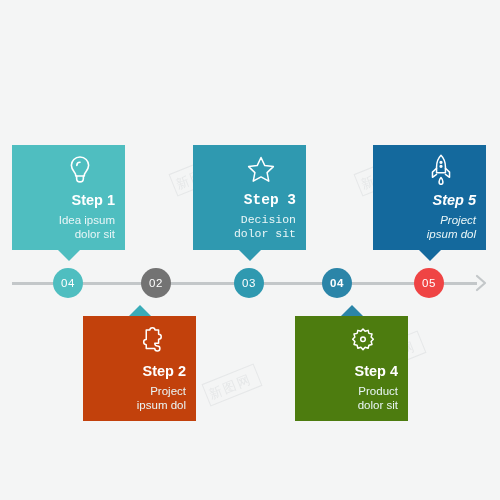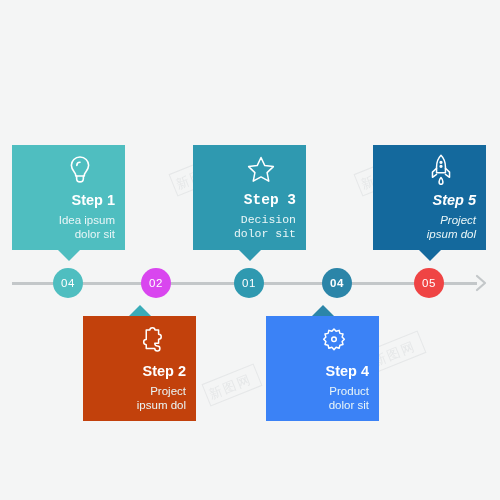--- a/index.html
+++ b/index.html
@@ -180,36 +180,36 @@
           <svg viewBox="0 0 34 32" fill="none" stroke="#ffffff" stroke-width="1.7" stroke-linecap="round" stroke-linejoin="round">
       <path d="M11.6 4.8h4.1c0-1.6 1.3-2.8 2.9-2.8s2.9 1.2 2.9 2.8h4.1v4.6c1.7 0 3 1.3 3 2.9s-1.3 2.9-3 2.9v4.6h-4.3c0 1.7 1.3 3 2.9 3s2.9 1.3 2.9 2.9-1.3 2.9-2.9 2.9-2.9-1.3-2.9-2.9H11.6v-4.4c-1.6 0-2.9-1.3-2.9-2.9s1.3-2.9 2.9-2.9V4.8z"></path>
     </svg>
         </div>
         <div class="card-inner">
           <div class="card-title">Step 2</div>
           <div class="card-desc">Project
 ipsum dol</div>
         </div>
       </div>
-      <div class="node" style="left: 141px; top: 268px; background: #d946ef;">02</div>
+      <div class="node" style="left: 141px; top: 268px; background: #737373;">02</div>
       <div class="card" style="left: 193px; top: 145px; background: rgb(47, 153, 176); color: rgb(47, 153, 176); font-family: Liberation Mono, monospace;">
         <div class="tail tail-down"></div>
         <div class="card-icon">
           <svg viewBox="0 0 34 32" fill="none" stroke="#ffffff" stroke-width="1.7" stroke-linecap="round" stroke-linejoin="round">
       <polygon points="17,3 21.3,12.1 31,13.3 23.9,20.1 25.8,29.8 17,25 8.2,29.8 10.1,20.1 3,13.3 12.7,12.1"></polygon>
     </svg>
         </div>
         <div class="card-inner">
           <div class="card-title">Step 3</div>
           <div class="card-desc">Decision
 dolor sit</div>
         </div>
       </div>
-      <div class="node" style="left: 234px; top: 268px; background: rgb(47, 153, 176);">01</div>
-      <div class="card" style="left: 266px; top: 316px; background: #3b82f6; color: rgb(43, 133, 168); padding-left: 12px;">
+      <div class="node" style="left: 234px; top: 268px; background: rgb(47, 153, 176);">03</div>
+      <div class="card" style="left: 295px; top: 316px; background: #4d7c0f; color: rgb(43, 133, 168); padding-left: 12px;">
         <div class="tail tail-up"></div>
         <div class="card-icon">
           <svg viewBox="0 0 34 32" fill="none" stroke="#ffffff" stroke-width="1.7" stroke-linecap="round" stroke-linejoin="round">
       <path d="M17 3.5l2.4 2.6 3.4-1 0.9 3.4 3.5 0.8-1 3.4 2.5 2.5-2.5 2.5 1 3.4-3.5 0.8-0.9 3.4-3.4-1-2.4 2.6-2.4-2.6-3.4 1-0.9-3.4-3.5-0.8 1-3.4L5.3 15.2l2.5-2.5-1-3.4 3.5-0.8 0.9-3.4 3.4 1z"></path>
       <circle cx="17" cy="15.2" r="2.6"></circle>
     </svg>
         </div>
         <div class="card-inner">
           <div class="card-title">Step 4</div>
           <div class="card-desc">Product

